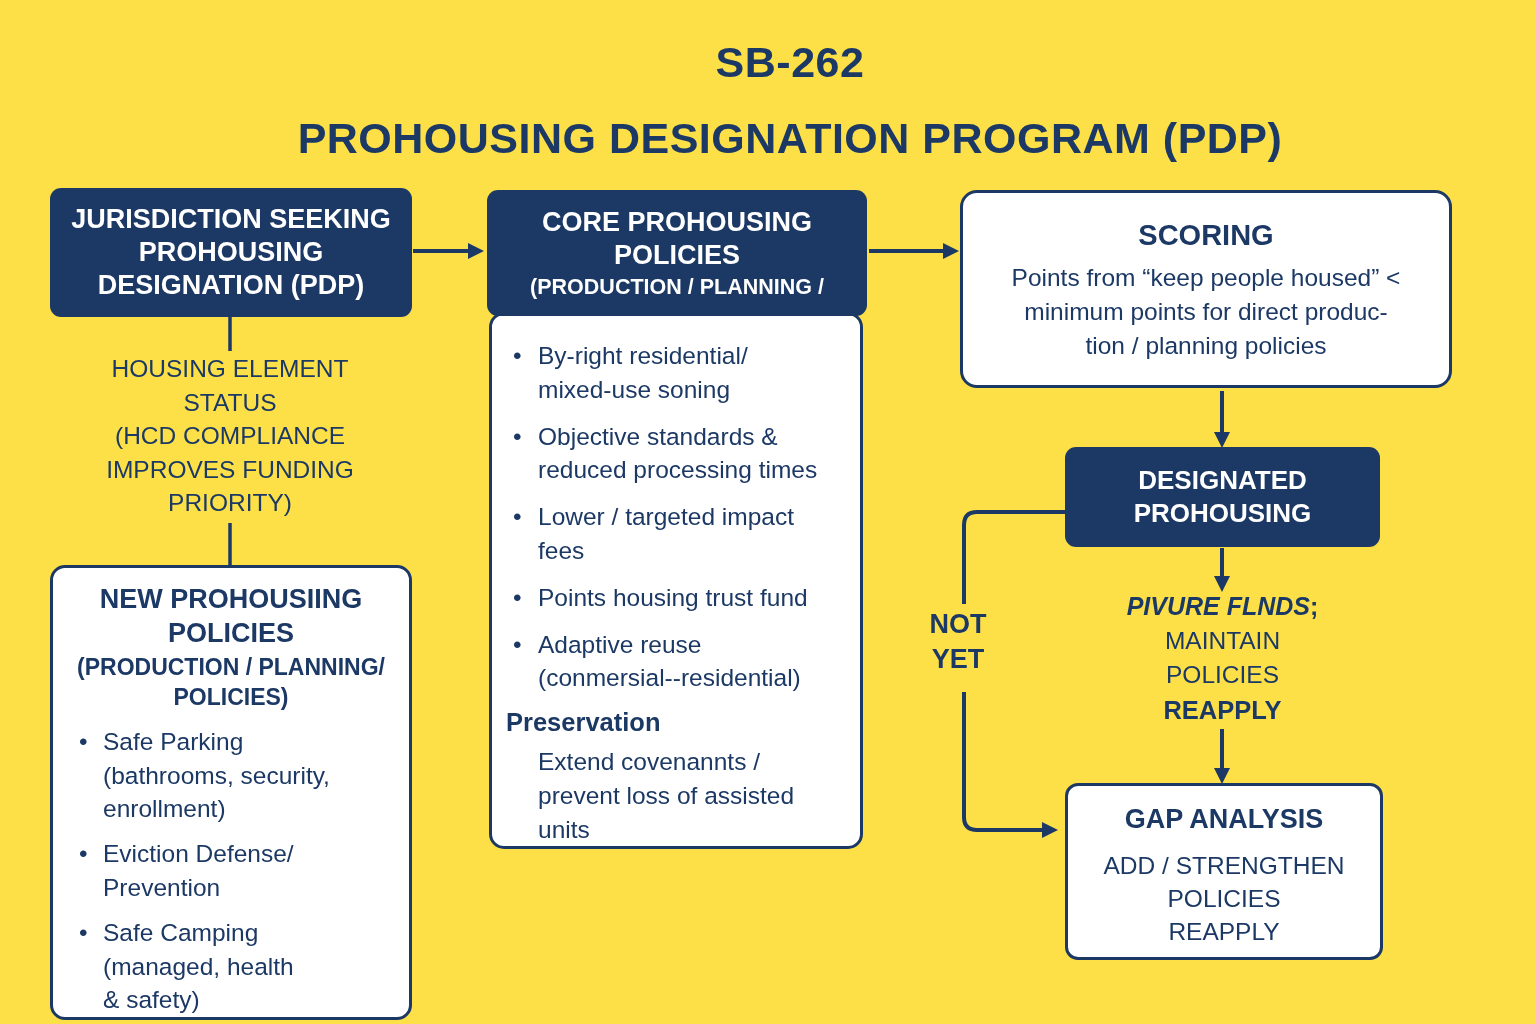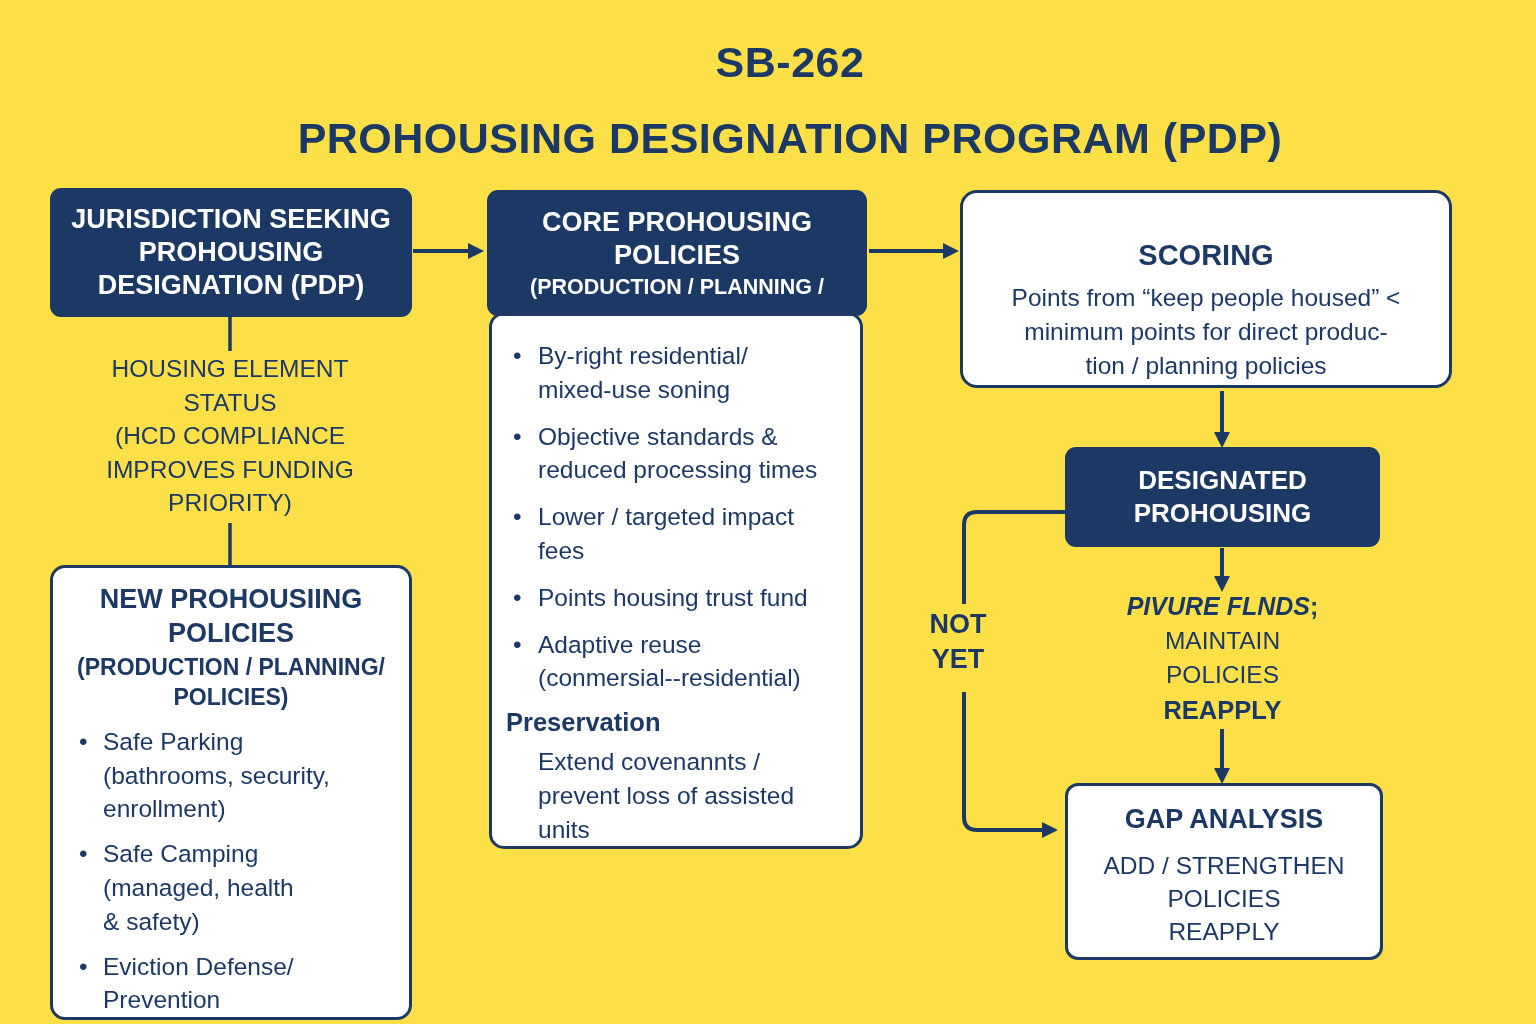--- a/index.html
+++ b/index.html
@@ -49,21 +49,21 @@
   #core-header .hdr-subtitle{font-size:21.5px;margin-top:2px;}
   #core-body{left:489px;top:312px;width:374px;height:537px;border-radius:15px;padding:24px 6px 0 12px;}
   #core-body ul.bullets{margin-top:0;}
   #core-body ul.bullets li{padding-left:34px;margin-bottom:13px;}
   #core-body ul.bullets li::before{left:9px;}
   .pres-heading{font-weight:bold;font-size:25.5px;margin:3px 0 8px 2px;}
   .pres-body{padding-left:34px;font-size:24.5px;line-height:1.38;}
 
   
   #scoring-box{left:960px;top:190px;width:492px;height:198px;border-radius:17px;text-align:center;padding-top:25px;}
-  #scoring-title{font-size:29px;font-weight:bold;line-height:1.2;margin-top:20px;}
+  #scoring-title{font-size:29px;font-weight:bold;line-height:1.2;}
   #scoring-body{font-size:24.5px;line-height:1.4;margin-top:8px;}
   #designated-box{left:1065px;top:447px;width:315px;height:100px;font-size:26px;line-height:1.28;}
   #outcome-note{left:1060px;top:589px;width:325px;text-align:center;font-size:24.5px;line-height:1.4;}
   .funds-line{font-weight:bold;font-style:italic;font-size:25px;}
   .funds-suffix{font-style:normal;font-weight:bold;}
   .reapply-line{font-weight:bold;font-size:25.5px;}
   #not-yet-label{left:910px;top:607px;width:96px;text-align:center;font-weight:bold;font-size:27px;line-height:1.3;}
   #gap-box{left:1065px;top:783px;width:318px;height:177px;border-radius:13px;text-align:center;padding-top:17px;}
   #gap-title{font-size:27px;font-weight:bold;line-height:1.25;}
   #gap-body{font-size:24.5px;line-height:1.36;margin-top:12px;}
@@ -126,25 +126,25 @@
 
   <div id="new-policies-box" class="node outline">
     <div class="box-title pre">NEW PROHOUSIING
 POLICIES</div>
     <div class="box-subtitle pre">(PRODUCTION / PLANNING/
 POLICIES)</div>
     <ul class="bullets">
       <li class="pre">Safe Parking
 (bathrooms, security,
 enrollment)</li>
+      <li class="pre">Eviction Defense/
+Prevention</li>
       <li class="pre">Safe Camping
 (managed, health
 &amp; safety)</li>
-      <li class="pre">Eviction Defense/
-Prevention</li>
     </ul>
   </div>
 
   <div id="core-header" class="node dark">
     <div class="hdr-title pre">CORE PROHOUSING
 POLICIES</div>
     <div class="hdr-subtitle pre">(PRODUCTION / PLANNING /</div>
   </div>
 
   <div id="core-body" class="node outline">

